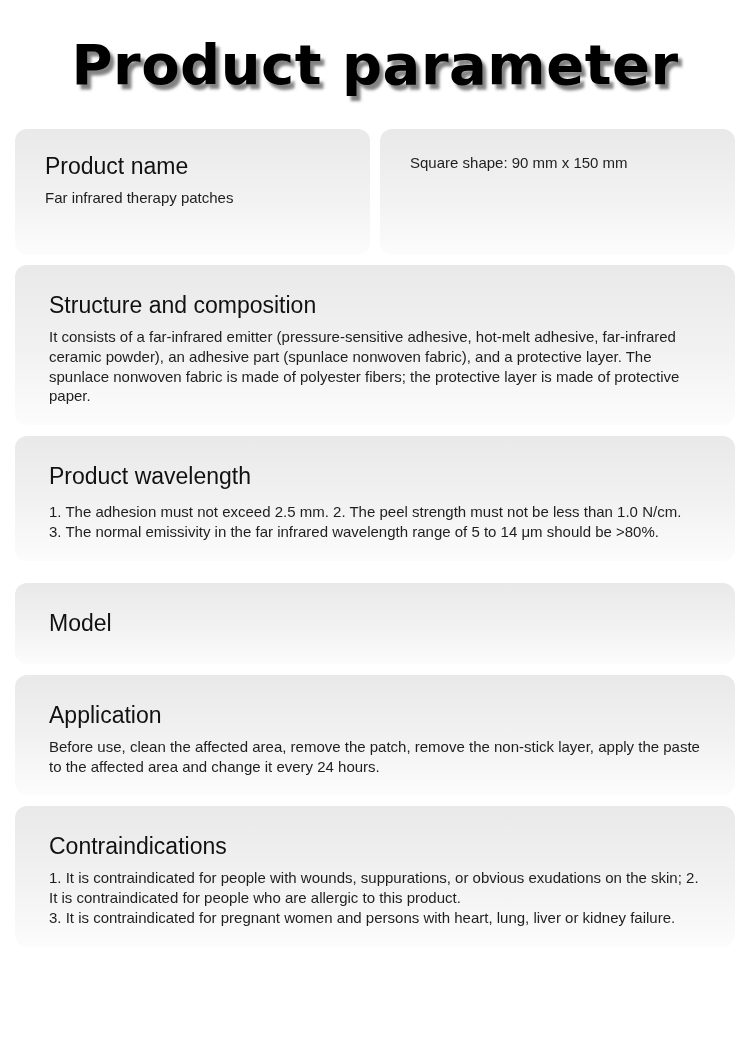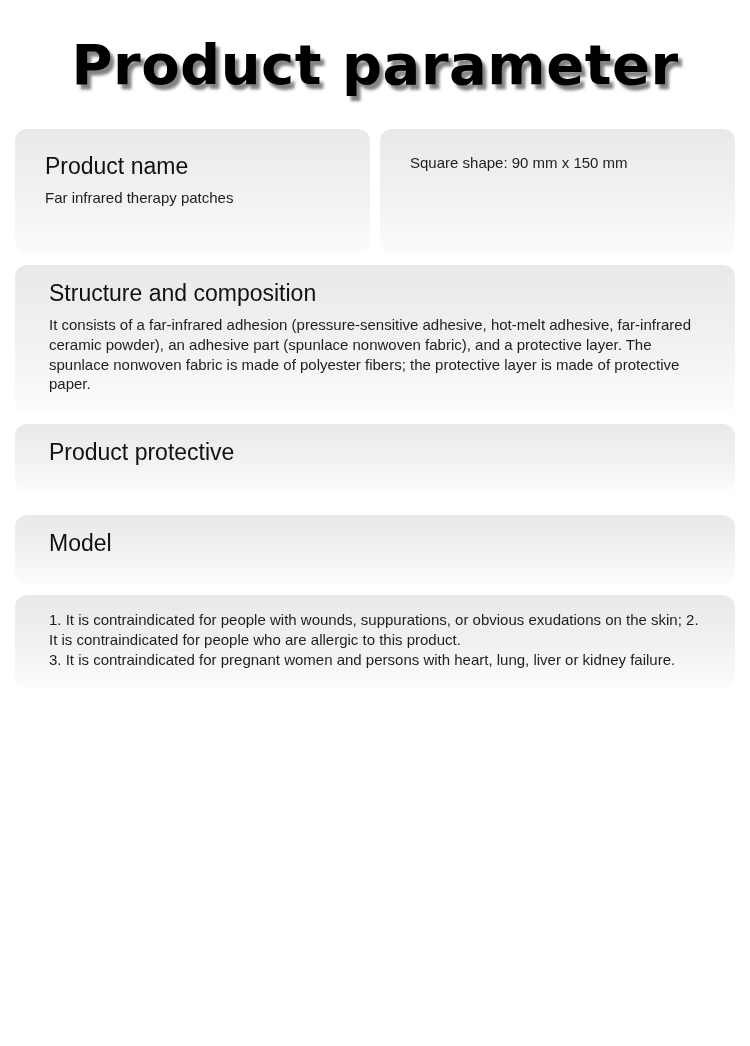--- a/index.html
+++ b/index.html
@@ -34,21 +34,21 @@
     background: linear-gradient(180deg, #e9e9e9 0%, #f2f2f2 55%, #fcfcfc 100%);
     border-radius: 12px;
     box-sizing: border-box;
   }
   .top-card {
     flex: 1;
     height: 126px;
     padding: 24px 24px 0 30px;
   }
   .section-card {
-    padding: 15px 34px 19px;
+    padding: 27px 34px 19px;
     margin: 0 0 11px;
   }
   .gap-lg { margin-top: 22px; }
   .card-heading {
     font-size: 23px;
     font-weight: 400;
     color: #111111;
     margin: 0 0 8px;
   }
   .card-body {
@@ -72,30 +72,37 @@
       <h2 class="card-heading">Product name</h2>
       <p class="card-body">Far infrared therapy patches</p>
     </section>
     <section class="card top-card">
       <p class="card-body">Square shape: 90 mm x 150 mm</p>
     </section>
   </div>
 
   <section class="card section-card">
     <h2 class="card-heading">Structure and composition</h2>
-    <p class="card-body">It consists of a far-infrared adhesion (pressure-sensitive adhesive, hot-melt adhesive, far-infrared ceramic powder), an adhesive part (spunlace nonwoven fabric), and a protective layer. The spunlace nonwoven fabric is made of polyester fibers; the protective layer is made of protective paper.</p>
+    <p class="card-body">It consists of a far-infrared emitter (pressure-sensitive adhesive, hot-melt adhesive, far-infrared ceramic powder), an adhesive part (spunlace nonwoven fabric), and a protective layer. The spunlace nonwoven fabric is made of polyester fibers; the protective layer is made of protective paper.</p>
   </section>
 
   <section class="card section-card spaced">
-    <h2 class="card-heading">Product protective</h2>
+    <h2 class="card-heading">Product wavelength</h2>
+    <p class="card-body">1. The adhesion must not exceed 2.5 mm. 2. The peel strength must not be less than 1.0 N/cm.
+3. The normal emissivity in the far infrared wavelength range of 5 to 14 μm should be &gt;80%.</p>
   </section>
 
   <section class="card section-card gap-lg">
     <h2 class="card-heading">Model</h2>
   </section>
 
+  <section class="card section-card">
+    <h2 class="card-heading">Application</h2>
+    <p class="card-body">Before use, clean the affected area, remove the patch, remove the non-stick layer, apply the paste to the affected area and change it every 24 hours.</p>
+  </section>
 
   <section class="card section-card">
+    <h2 class="card-heading">Contraindications</h2>
     <p class="card-body">1. It is contraindicated for people with wounds, suppurations, or obvious exudations on the skin; 2. It is contraindicated for people who are allergic to this product.
 3. It is contraindicated for pregnant women and persons with heart, lung, liver or kidney failure.</p>
   </section>
 
 </div>
 
 </body></html>

